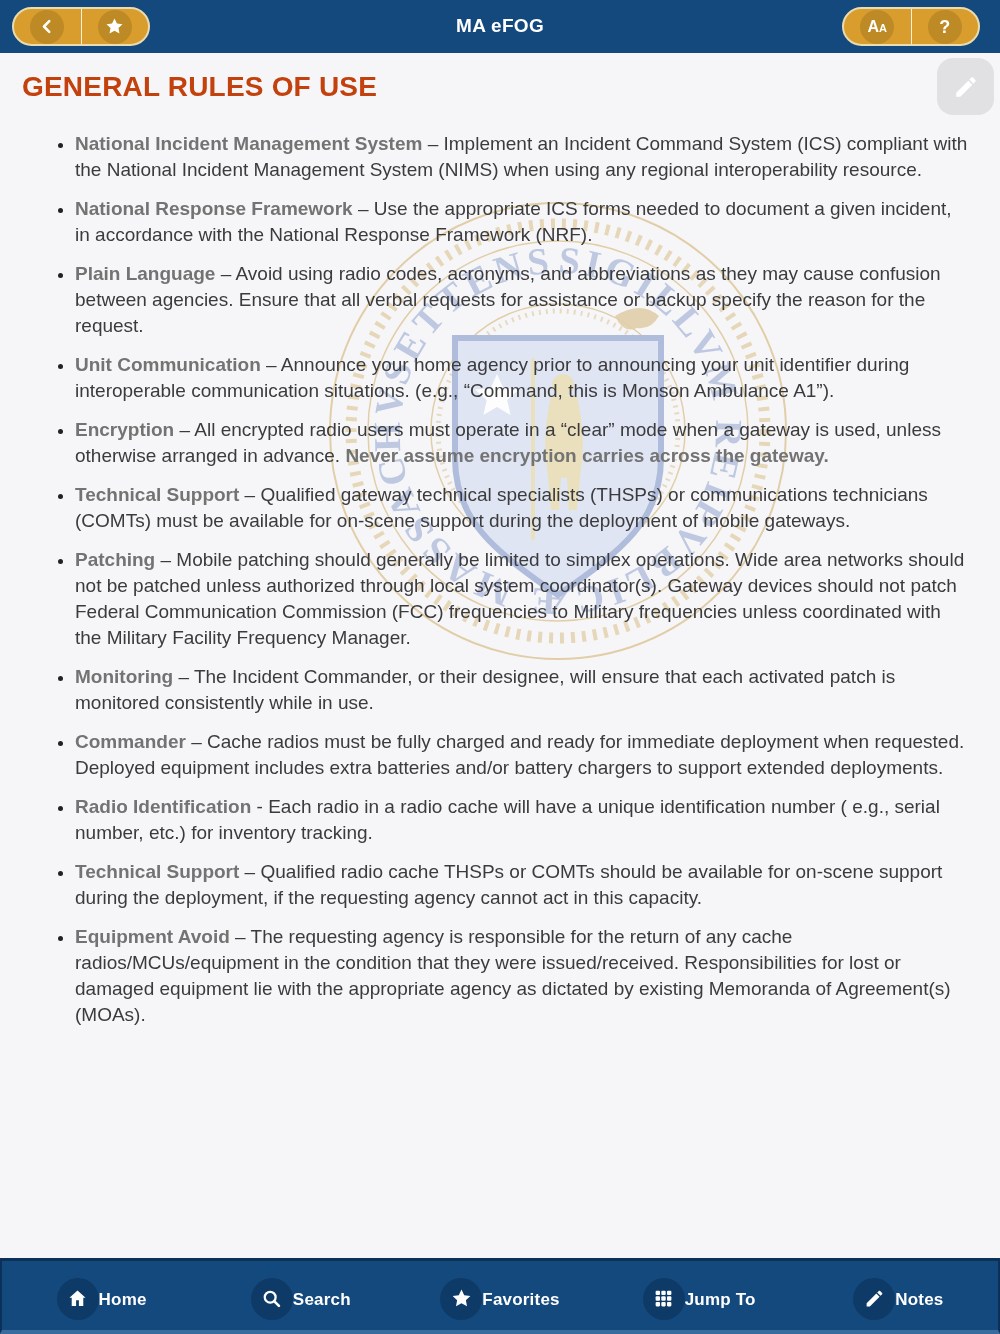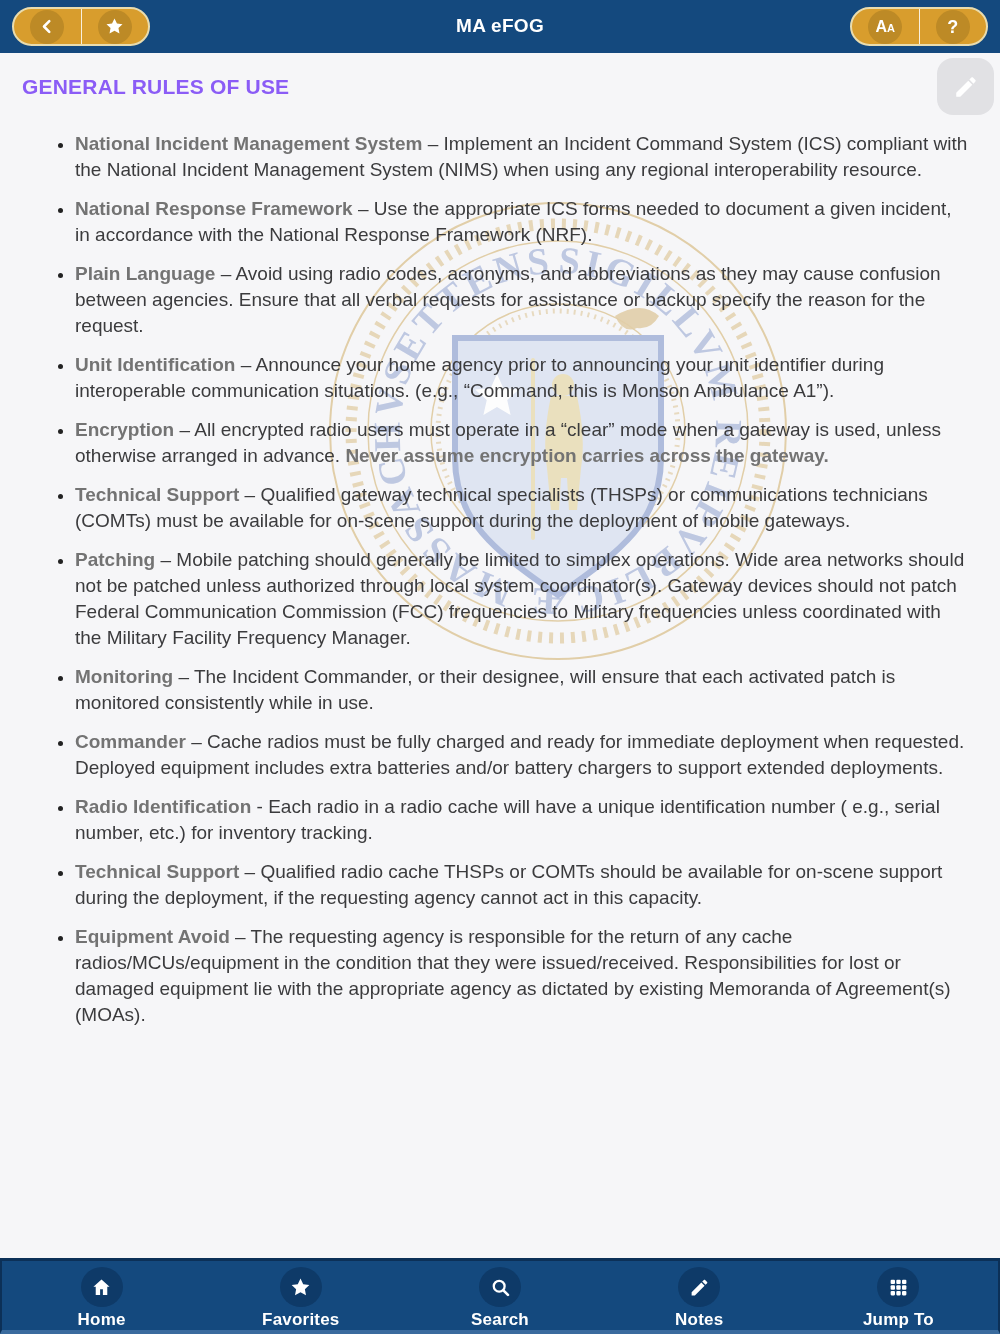--- a/index.html
+++ b/index.html
@@ -7,50 +7,50 @@
   body { font-family:"Liberation Sans", sans-serif; background:#F6F6F8; }
   .app { position:relative; width:1000px; height:1334px; overflow:hidden; background:#F6F6F8; }
 
   
   .header { position:absolute; top:0; left:0; right:0; height:53px; background:#14497E; z-index:10; }
   .header-title { position:absolute; left:50%; top:50%; transform:translate(-50%,-54%);
     color:#fff; font-size:19px; font-weight:bold; letter-spacing:.3px; white-space:nowrap; }
   .pill { position:absolute; top:7px; height:39px; width:138px; display:flex; align-items:stretch;
     background:#D89D2D; border:2px solid #E9DCAE; border-radius:21px; overflow:hidden; }
   .pill-left { left:12px; }
-  .pill-right { right:12px; }
+  .pill-right { right:20px; }
   .pill-btn { flex:1; display:flex; align-items:center; justify-content:center;
     background:transparent; border:none; cursor:pointer; padding:0; }
   .pill-divider { width:1px; background:rgba(255,255,255,.85); }
   .pill-circle { width:34px; height:34px; border-radius:50%; background:#BD8A26;
     display:flex; align-items:center; justify-content:center; color:#fff; }
   .aa-label { font-variant:small-caps; font-weight:bold; font-size:16px; color:#fff; line-height:1; }
   .q-label { font-weight:bold; font-size:18px; color:#fff; line-height:1; }
 
   
   .content { position:absolute; top:53px; bottom:76px; left:0; right:0; background:#F6F6F8; overflow:hidden; }
   .watermark { position:absolute; left:325px; top:145px; width:466px; height:466px; z-index:0; }
   .page { position:relative; z-index:1; padding:22px 30px 0 22px; }
-  .section-title { font-size:21px; line-height:23px; font-weight:bold; color:#8b5cf6;
+  .section-title { font-size:28px; line-height:23px; font-weight:bold; color:#c2410c;
     letter-spacing:.2px; margin:25px 0 33px 0; }
   .section-title:first-child { margin-top:0; }
   ul.bullets { margin:0; padding-left:52px; list-style:disc; }
   ul.bullets li { font-size:19px; line-height:26px; color:#3B3B3D; margin-bottom:13px; padding-left:1px; }
   ul.bullets li::marker { color:#222; font-size:15px; }
   ul.bullets strong { font-weight:bold; color:#737373; }
 
   .edit-fab { position:absolute; top:5px; right:6px; width:57px; height:57px; z-index:2;
     background:#E1E1E4; border:none; border-radius:16px; cursor:pointer;
     display:flex; align-items:center; justify-content:center; }
 
   
   .tabbar { position:absolute; left:0; right:0; bottom:0; height:76px; background:#14497E;
     border-top:3px solid #0C3057; border-left:2px solid #0C3057; border-right:2px solid #0C3057;
     border-bottom:4px solid #3A6B9E; display:flex; z-index:10; }
-  .tab { flex:1; display:flex; flex-direction:column; align-items:center; justify-content:center;
+  .tab { flex:1; display:flex; align-items:center; justify-content:center;
     background:transparent; border:none; cursor:pointer; padding-top:6px; }
   .tab-circle { width:42px; height:42px; border-radius:50%; background:#0E3A68;
     display:flex; align-items:center; justify-content:center; }
   .tab-label { color:#fff; font-size:17px; font-weight:bold; margin-top:3px; letter-spacing:.2px; }
 
   .ring-text { font-family:"Liberation Serif", serif; font-size:38px; letter-spacing:4px;
     fill:#B5C0DE; font-weight:bold; }
 </style>
 </head>
 <body>
@@ -120,21 +120,21 @@
         <path fill="#fff" d="M3 17.3V21h3.7L17.8 9.9l-3.7-3.7L3 17.3zM20.7 7c.4-.4.4-1 0-1.4l-2.3-2.3c-.4-.4-1-.4-1.4 0l-1.9 1.8 3.8 3.8 1.8-1.9z"></path>
       </svg>
     </button>
 
     <main class="page">
         <div class="section-title">GENERAL RULES OF USE</div>
         <ul class="bullets">
           <li><strong>National Incident Management System</strong> – Implement an Incident Command System (ICS) compliant with the National Incident Management System (NIMS) when using any regional interoperability resource.</li>
           <li><strong>National Response Framework</strong> – Use the appropriate ICS forms needed to document a given incident, in accordance with the National Response Framework (NRF).</li>
           <li><strong>Plain Language</strong> – Avoid using radio codes, acronyms, and abbreviations as they may cause confusion between agencies. Ensure that all verbal requests for assistance or backup specify the reason for the request.</li>
-          <li><strong>Unit Identification</strong> – Announce your home agency prior to announcing your unit identifier during interoperable communication situations. (e.g., “Command, this is Monson Ambulance A1”).</li>
+          <li><strong>Unit Communication</strong> – Announce your home agency prior to announcing your unit identifier during interoperable communication situations. (e.g., “Command, this is Monson Ambulance A1”).</li>
         </ul>
         <ul class="bullets">
           <li><strong>Encryption</strong> – All encrypted radio users must operate in a “clear” mode when a gateway is used, unless otherwise arranged in advance. <strong>Never assume encryption carries across the gateway.</strong></li>
           <li><strong>Technical Support</strong> – Qualified gateway technical specialists (THSPs) or communications technicians (COMTs) must be available for on-scene support during the deployment of mobile gateways.</li>
           <li><strong>Patching</strong> – Mobile patching should generally be limited to simplex operations. Wide area networks should not be patched unless authorized through local system coordinator(s). Gateway devices should not patch Federal Communication Commission (FCC) frequencies to Military frequencies unless coordinated with the Military Facility Frequency Manager.</li>
           <li><strong>Monitoring</strong> – The Incident Commander, or their designee, will ensure that each activated patch is monitored consistently while in use.</li>
         </ul>
         <ul class="bullets">
           <li><strong>Commander</strong> – Cache radios must be fully charged and ready for immediate deployment when requested. Deployed equipment includes extra batteries and/or battery chargers to support extended deployments.</li>
           <li><strong>Radio Identification</strong> - Each radio in a radio cache will have a unique identification number ( e.g., serial number, etc.) for inventory tracking.</li>
@@ -149,54 +149,54 @@
         <span class="tab-circle">
           <svg viewBox="0 0 24 24" width="21" height="21">
             <path fill="#fff" d="M12 2.8 2.8 11h2.6v9.5h5V14h3.2v6.5h5V11h2.6z"></path>
           </svg>
         </span>
         <span class="tab-label">Home</span>
       </button>
       <button class="tab">
         <span class="tab-circle">
           <svg viewBox="0 0 24 24" width="21" height="21">
-            <path fill="#fff" d="M12 1.8l3.1 6.4 7 .9-5.1 4.8 1.3 6.9-6.3-3.4-6.3 3.4 1.3-6.9L1.9 9.1l7-.9z"></path>
-          </svg>
-        </span>
-        <span class="tab-label">Favorites</span>
-      </button>
-      <button class="tab">
-        <span class="tab-circle">
-          <svg viewBox="0 0 24 24" width="21" height="21">
             <circle cx="10.5" cy="10.5" r="6.2" fill="none" stroke="#fff" stroke-width="2.6"></circle>
             <line x1="15.3" y1="15.3" x2="20.5" y2="20.5" stroke="#fff" stroke-width="3" stroke-linecap="round"></line>
           </svg>
         </span>
         <span class="tab-label">Search</span>
       </button>
       <button class="tab">
         <span class="tab-circle">
           <svg viewBox="0 0 24 24" width="21" height="21">
-            <path fill="#fff" d="M3 17.3V21h3.7L17.8 9.9l-3.7-3.7L3 17.3zM20.7 7c.4-.4.4-1 0-1.4l-2.3-2.3c-.4-.4-1-.4-1.4 0l-1.9 1.8 3.8 3.8 1.8-1.9z"></path>
-          </svg>
-        </span>
-        <span class="tab-label">Notes</span>
+            <path fill="#fff" d="M12 1.8l3.1 6.4 7 .9-5.1 4.8 1.3 6.9-6.3-3.4-6.3 3.4 1.3-6.9L1.9 9.1l7-.9z"></path>
+          </svg>
+        </span>
+        <span class="tab-label">Favorites</span>
       </button>
       <button class="tab">
         <span class="tab-circle">
           <svg viewBox="0 0 24 24" width="21" height="21">
             <g fill="#fff">
               <rect x="3" y="3" width="5" height="5" rx="1.2"></rect>
               <rect x="9.5" y="3" width="5" height="5" rx="1.2"></rect>
               <rect x="16" y="3" width="5" height="5" rx="1.2"></rect>
               <rect x="3" y="9.5" width="5" height="5" rx="1.2"></rect>
               <rect x="9.5" y="9.5" width="5" height="5" rx="1.2"></rect>
               <rect x="16" y="9.5" width="5" height="5" rx="1.2"></rect>
               <rect x="3" y="16" width="5" height="5" rx="1.2"></rect>
               <rect x="9.5" y="16" width="5" height="5" rx="1.2"></rect>
               <rect x="16" y="16" width="5" height="5" rx="1.2"></rect>
             </g>
           </svg>
         </span>
         <span class="tab-label">Jump To</span>
       </button>
+      <button class="tab">
+        <span class="tab-circle">
+          <svg viewBox="0 0 24 24" width="21" height="21">
+            <path fill="#fff" d="M3 17.3V21h3.7L17.8 9.9l-3.7-3.7L3 17.3zM20.7 7c.4-.4.4-1 0-1.4l-2.3-2.3c-.4-.4-1-.4-1.4 0l-1.9 1.8 3.8 3.8 1.8-1.9z"></path>
+          </svg>
+        </span>
+        <span class="tab-label">Notes</span>
+      </button>
     </nav>
 </div>
 
 </body></html>

